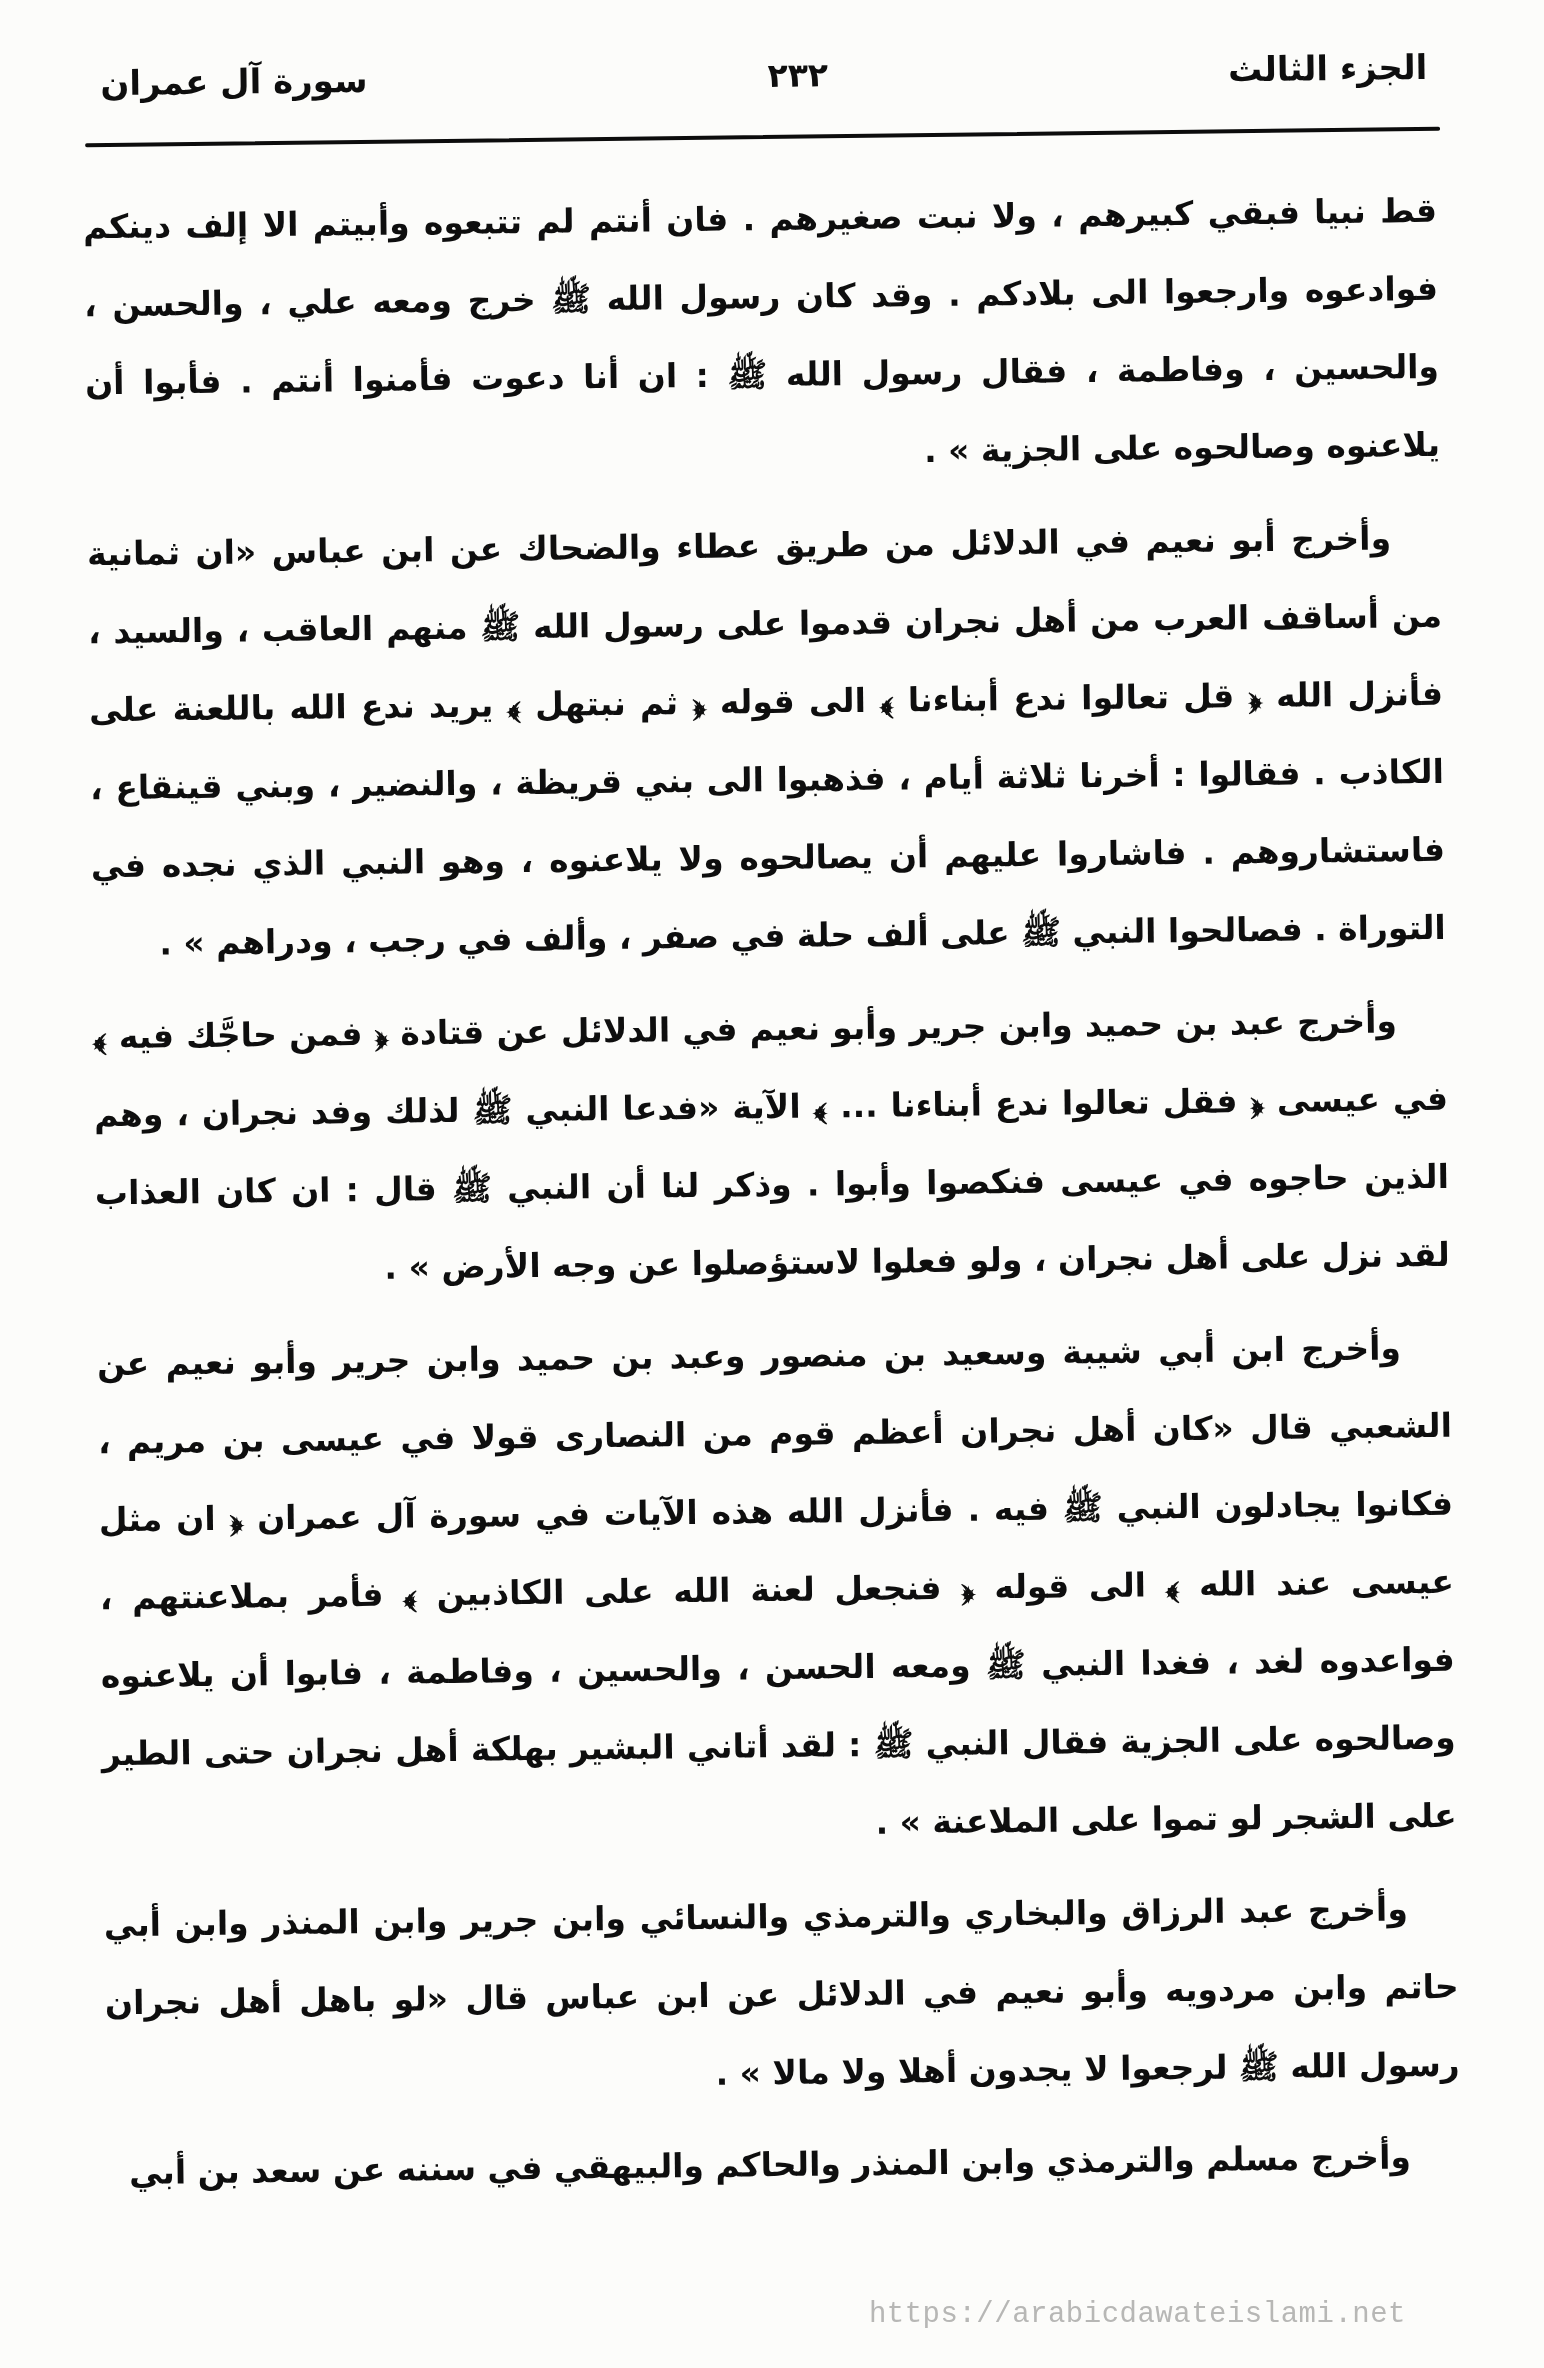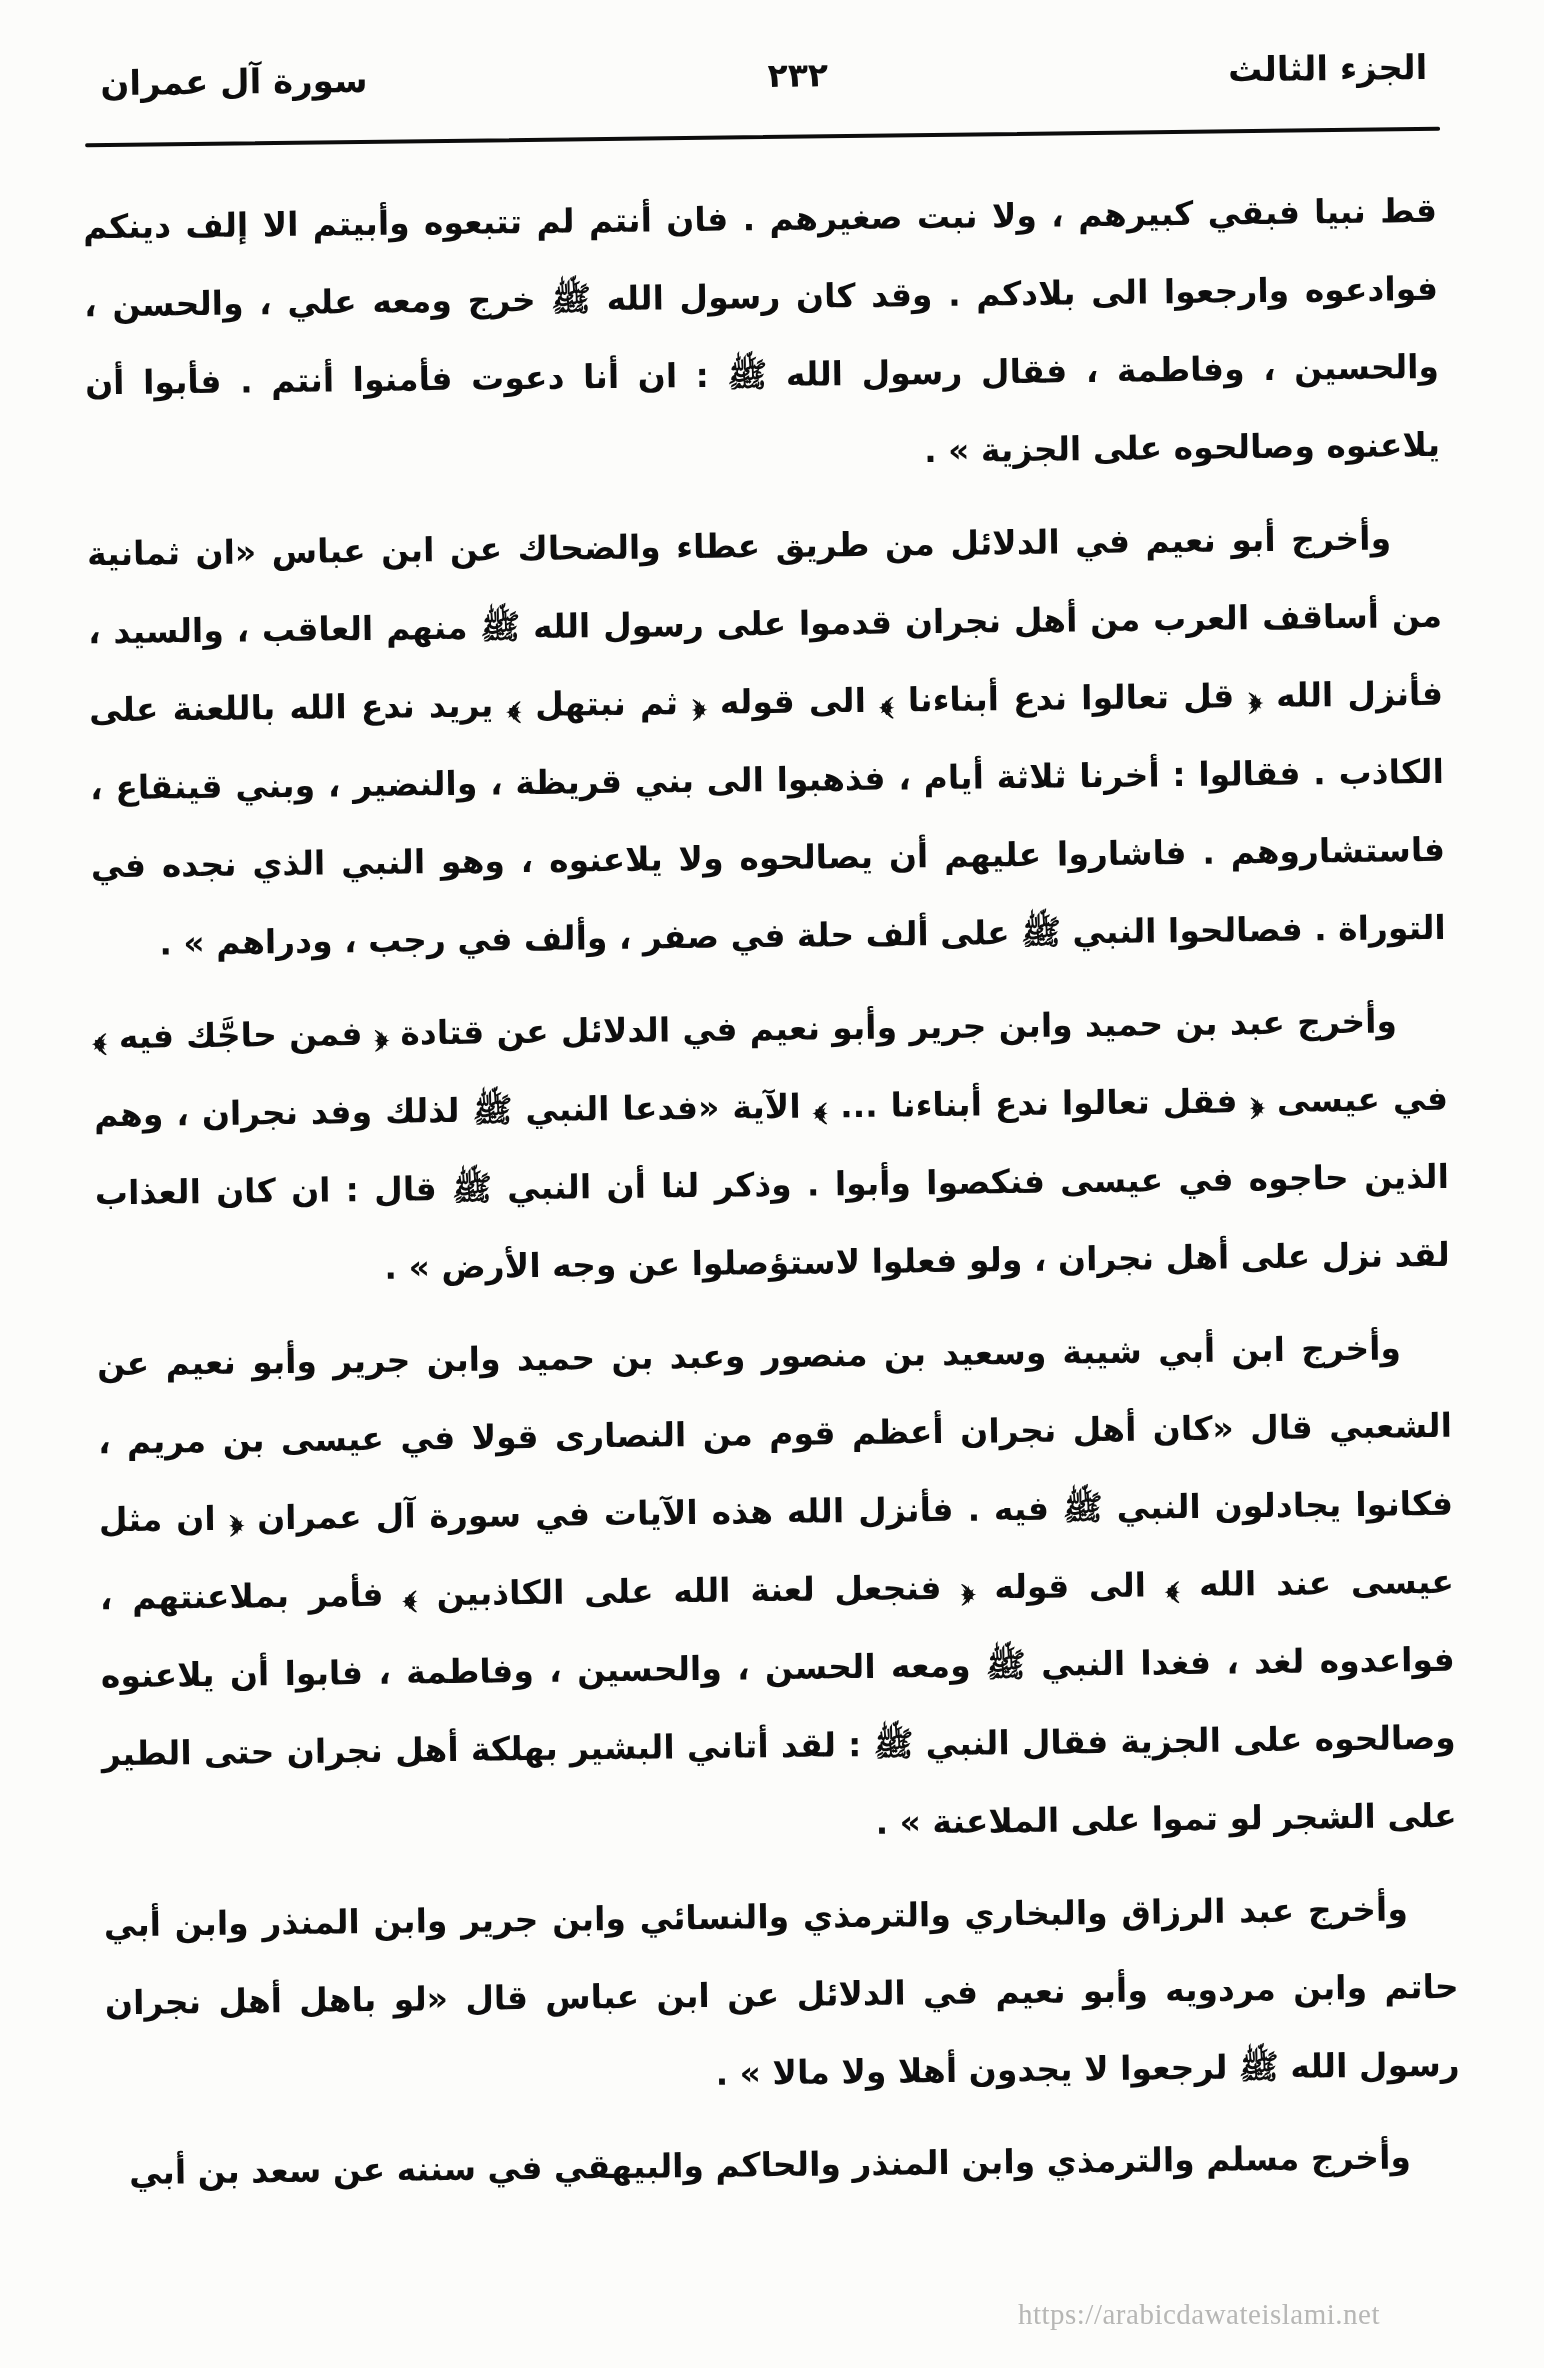--- a/index.html
+++ b/index.html
@@ -49,23 +49,23 @@
     font-weight:bold;
     line-height:78px;
     text-align:justify;
   }
   .body-text p { margin:0 0 14.8px 0; }
   .body-text p.indent { text-indent:50px; }
 
   .watermark {
     position:absolute;
     bottom:37px;
-    right:164px;
+    right:138px;
     direction:ltr;
-    font-family:Liberation Serif, serif;
+    font-family:Liberation Mono, monospace;
     font-size:29px;
     letter-spacing:0.5px;
     color:#b9b9b9;
     mix-blend-mode:multiply;
     z-index:5;
     white-space:nowrap;
     text-align:center;
   }
 </style>
 </head>

